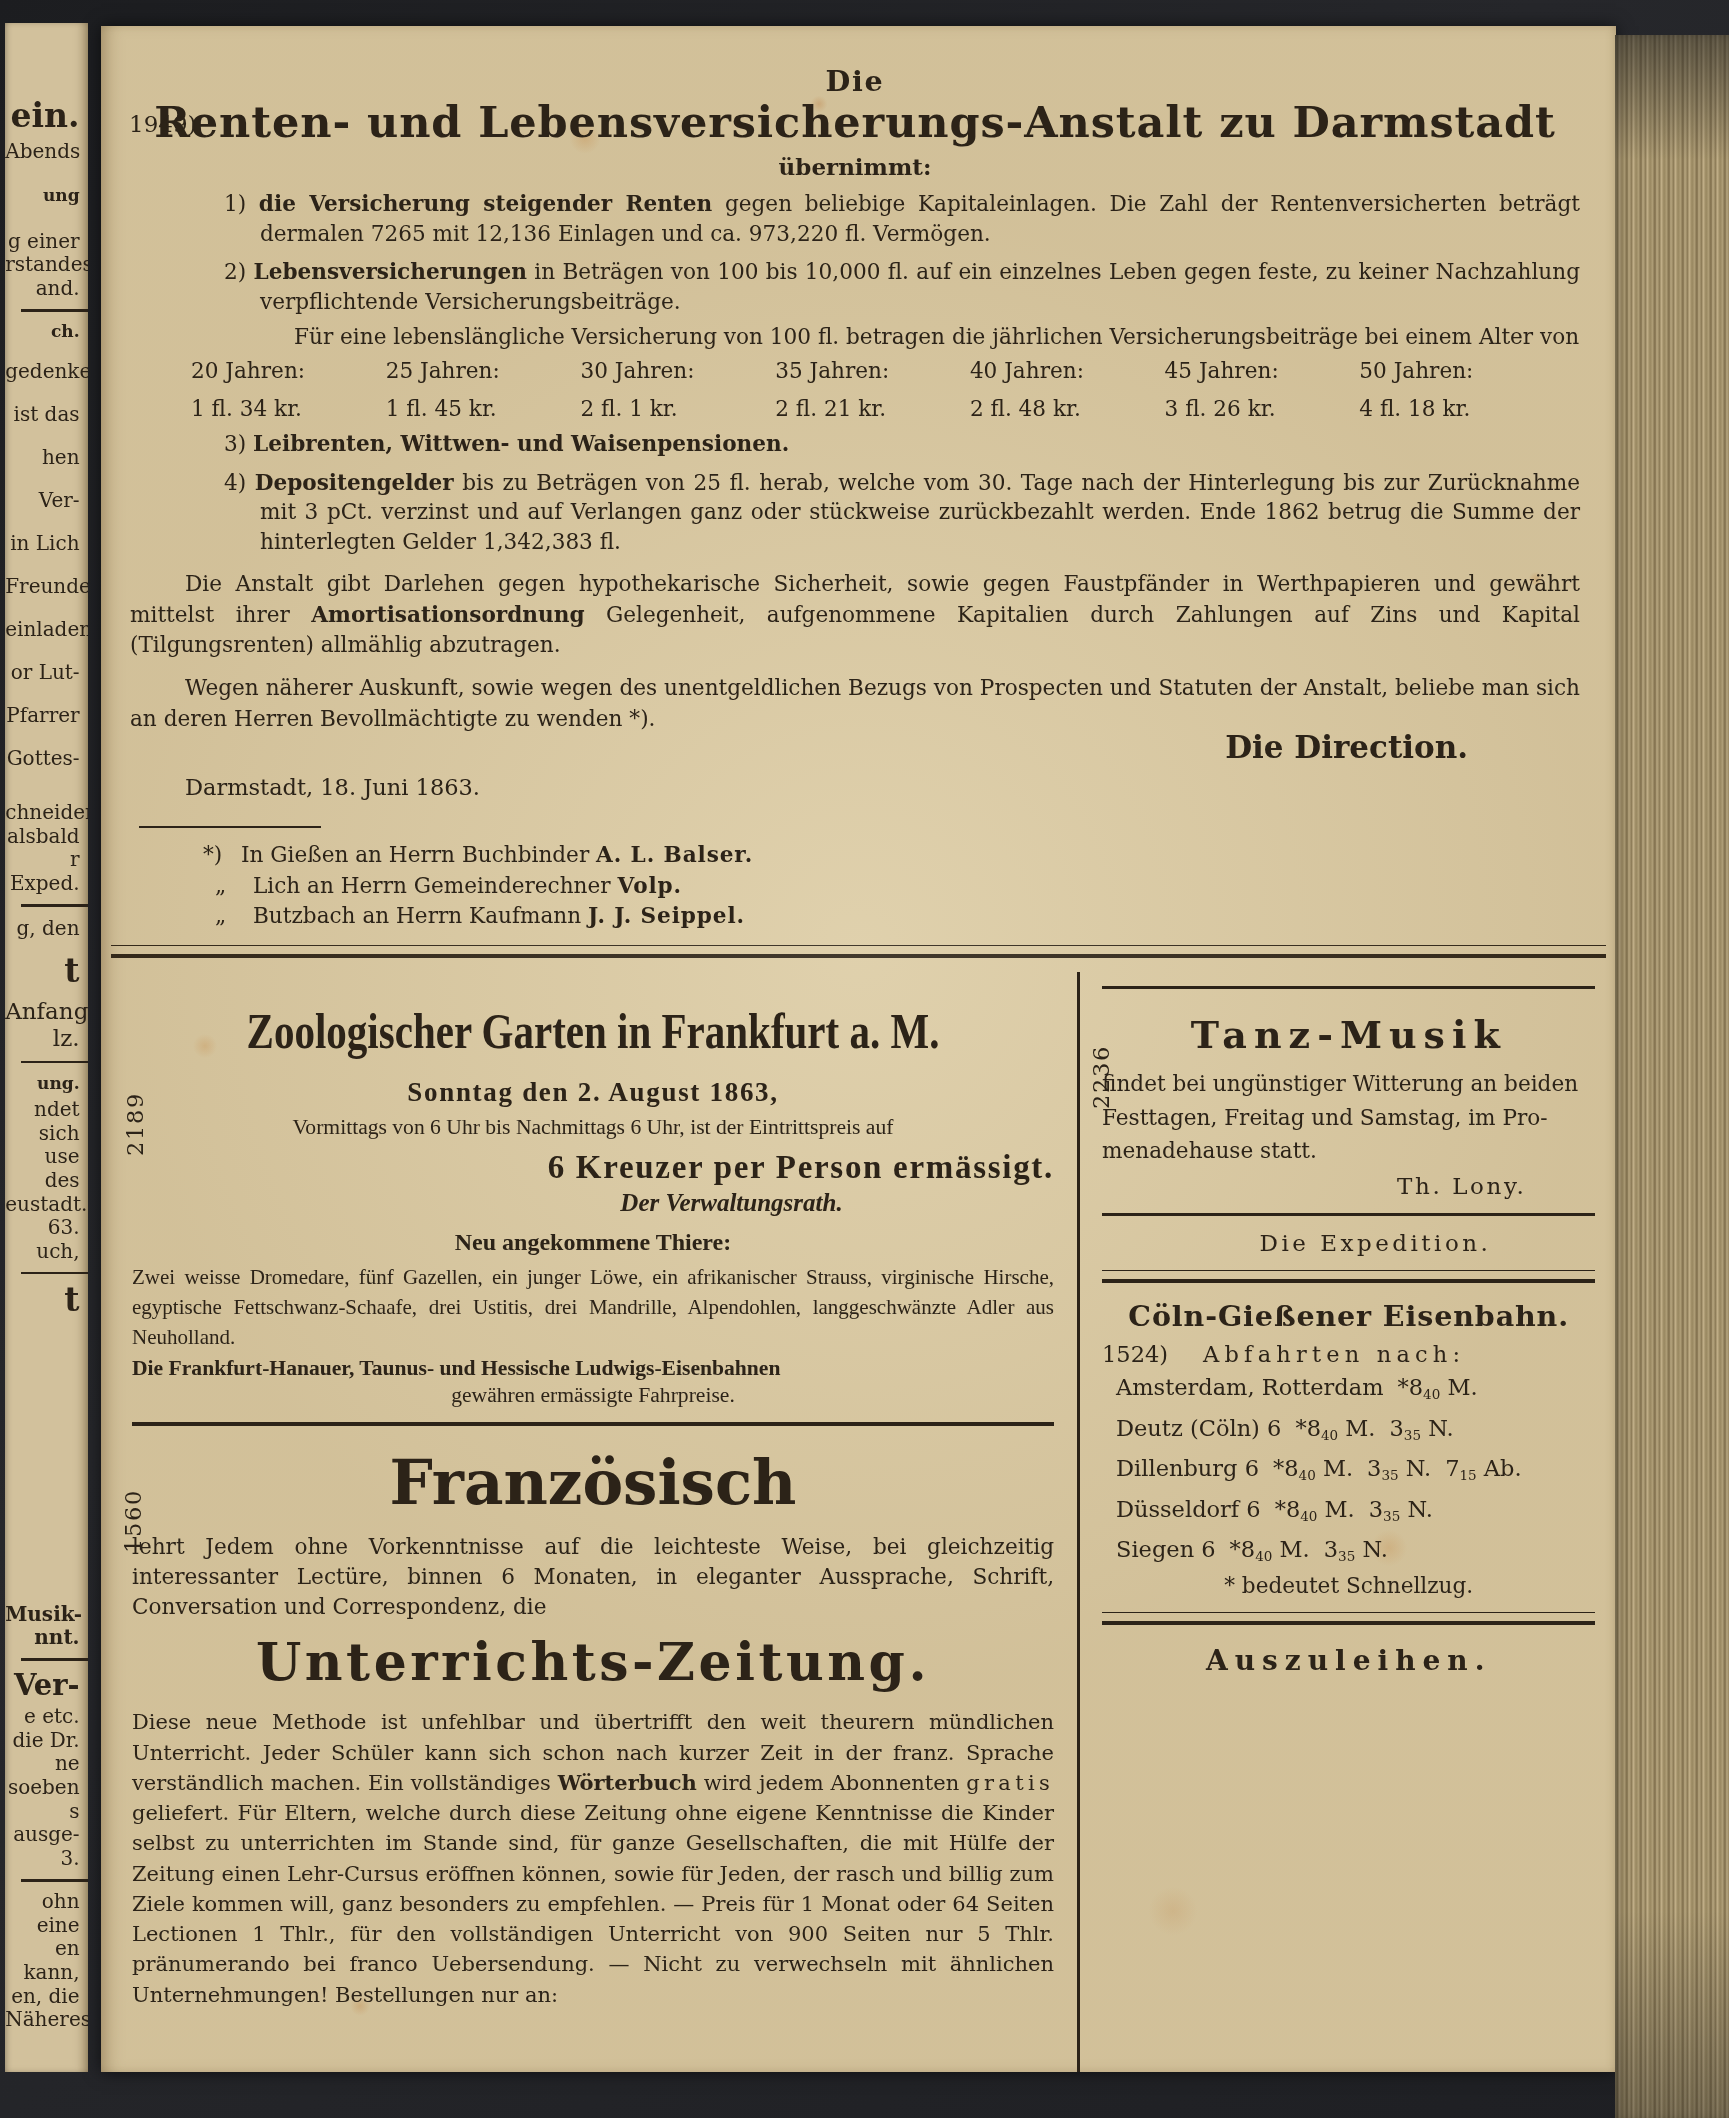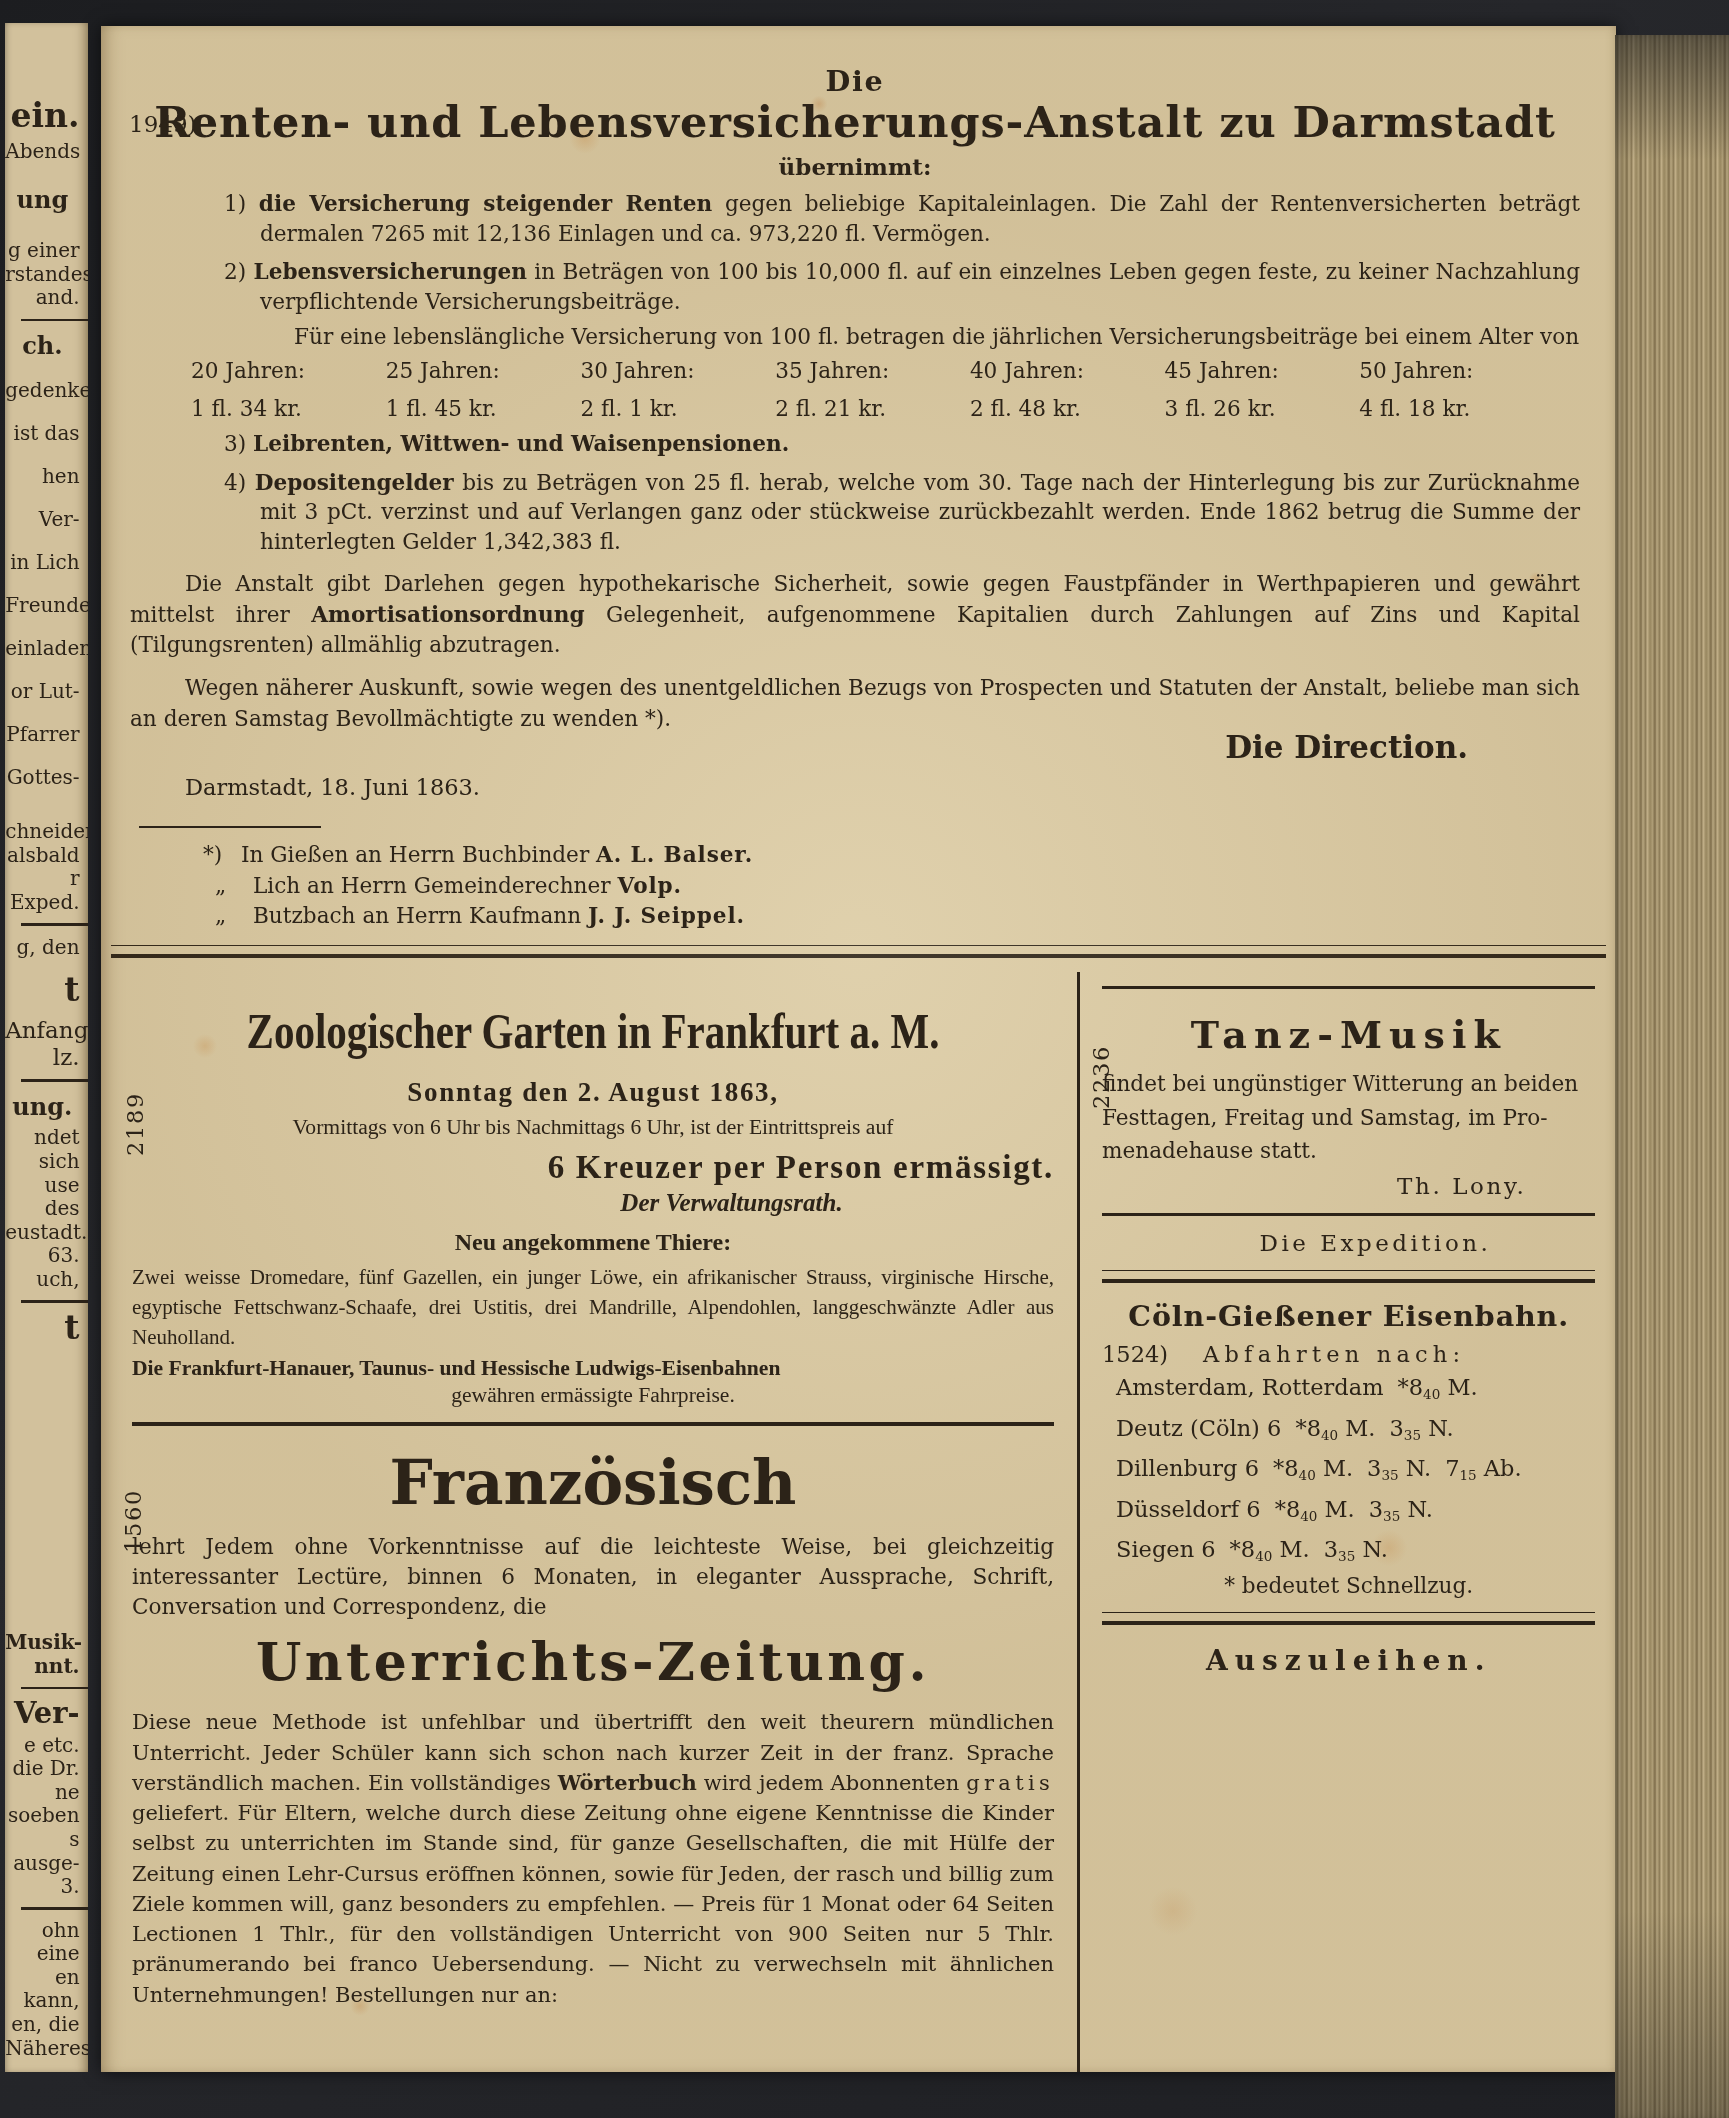--- a/index.html
+++ b/index.html
@@ -12,21 +12,21 @@
   
   .prev-page{
     position:absolute;left:5.2px;top:22.5px;width:83px;height:2049px;
     background:linear-gradient(90deg,#c9b virtually,#d2c19c);
     background:#d2c19c;
     box-shadow:inset -8.6px 0 12px -7px rgba(60,40,10,.55), inset 3.5px 0 7px -3.5px rgba(0,0,0,.4);
     overflow:hidden;
   }
   .prev-page .frag{white-space:pre-line;text-align:right;padding-right:8.6px;font-size:20px;line-height:1.35;}
   .prev-page .frag.big{font-size:33px;font-weight:bold;line-height:1.05;}
-  .prev-page .frag.med{font-size:24px;font-weight:bold;text-align:center;}
+  .prev-page .frag.med{font-size:17px;font-weight:bold;}
   .prev-page .frag.loose{line-height:2.15;}
   .prev-page .frag.tight{line-height:1.18;}
   .prev-page .mrule{height:2.6px;background:#2c2318;margin:8.6px 0 8.6px 15.6px;}
   
   .page-edges{
     position:absolute;right:0;top:35px;width:114px;height:2084px;
     background:
       repeating-linear-gradient(90deg,
         #b7a67f 0px,#8d7c58 2.6px,#c2b089 4.3px,#97865f 7px,#ad9c75 9.5px,#7d6c4a 12px,#bcab84 14px);
     box-shadow:inset 7px 0 10.4px -5.2px rgba(0,0,0,.5);
@@ -213,21 +213,21 @@
       <div class="age-col">
           <span class="hd">50 Jahren:</span>
           <span class="vl">4 fl. 18 kr.</span>
         </div>
     </div>
 
     <p class="ad1-item"><span>3)</span> <span class="b">Leibrenten, Wittwen- und Waisenpensionen.</span></p>
     <p class="ad1-item"><span>4)</span> <span class="b">Depositengelder</span> <span>bis zu Beträgen von 25 fl. herab, welche vom 30. Tage nach der Hinterlegung bis zur Zurücknahme mit 3 pCt. verzinst und auf Verlangen ganz oder stückweise zurückbezahlt werden. Ende 1862 betrug die Summe der hinterlegten Gelder 1,342,383 fl.</span></p>
 
     <p class="ad1-para"><span>Die Anstalt gibt Darlehen gegen hypothekarische Sicherheit, sowie gegen Faustpfänder in Werthpapieren und gewährt mittelst ihrer </span><span class="b">Amortisationsordnung</span><span> Gelegenheit, aufgenommene Kapitalien durch Zahlungen auf Zins und Kapital (Tilgungsrenten) allmählig abzutragen.</span></p>
-    <p class="ad1-para">Wegen näherer Auskunft, sowie wegen des unentgeldlichen Bezugs von Prospecten und Statuten der Anstalt, beliebe man sich an deren Samstag Bevollmächtigte zu wenden *).</p>
+    <p class="ad1-para">Wegen näherer Auskunft, sowie wegen des unentgeldlichen Bezugs von Prospecten und Statuten der Anstalt, beliebe man sich an deren Herren Bevollmächtigte zu wenden *).</p>
     <div class="ad1-direction">Die Direction.</div>
     <div class="ad1-dateline">Darmstadt, 18. Juni 1863.</div>
 
     <div class="fn-rule"></div>
     <div class="fn-line"><span class="mark">*)</span><span>In Gießen an Herrn Buchbinder </span><span class="nm">A. L. Balser.</span></div>
     <div class="fn-line"><span class="mark" style="padding-left:12px">„</span><span>Lich an Herrn Gemeinderechner </span><span class="nm">Volp.</span></div>
     <div class="fn-line"><span class="mark" style="padding-left:12px">„</span><span>Butzbach an Herrn Kaufmann </span><span class="nm">J. J. Seippel.</span></div>
   </div>
 
   <div class="rule-double" style="margin:17.3px 10.4px 0 10.4px"></div>

